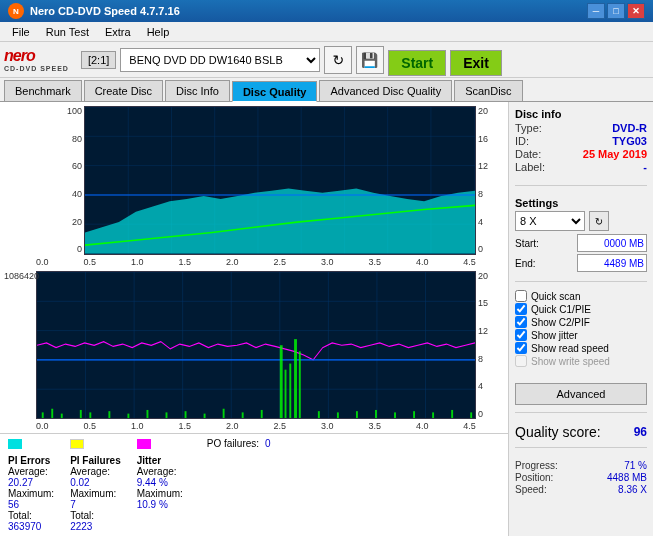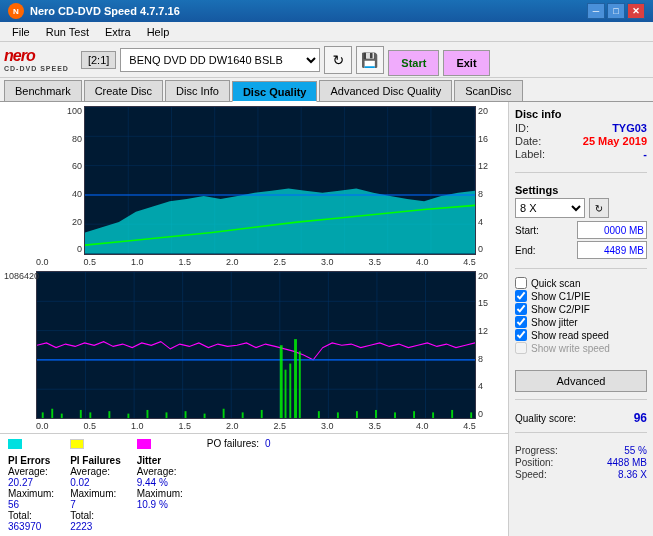--- a/index.html
+++ b/index.html
@@ -47,21 +47,21 @@
     }
     .logo-area { display: flex; align-items: center; margin-right: 8px; }
     .drive-selector {
       display: flex;
       align-items: center;
       gap: 4px;
     }
     .drive-label { background: #ddd; padding: 2px 6px; border: 1px solid #999; font-size: 11px; }
     .drive-select { height: 24px; font-size: 11px; border: 1px solid #999; background: white; padding: 0 4px; min-width: 200px; }
     .toolbar-icon-btn { width: 28px; height: 28px; border: 1px solid #999; background: #f5f5f5; cursor: pointer; display: flex; align-items: center; justify-content: center; font-size: 14px; }
-    .toolbar-btn { height: 26px; padding: 0 12px; border: 1px solid #999; background: #f0abfc; cursor: pointer; font-size: 11px; font-weight: bold; margin-top: 7px; }
+    .toolbar-btn { height: 26px; padding: 0 12px; border: 1px solid #999; background: #84cc16; cursor: pointer; font-size: 14px; font-weight: bold; margin-top: 7px; }
     .toolbar-btn.start { color: #006600; }
     .toolbar-btn.exit { color: #000; }
 
     
     .tabs {
       background: #f0f0f0;
       height: 24px;
       display: flex;
       align-items: flex-end;
       padding: 0 4px;
@@ -132,21 +132,21 @@
       width: 100%;
       height: 22px;
       background: #e0e0e0;
       border: 1px solid #999;
       cursor: pointer;
       font-size: 11px;
       margin-top: 11px;
     }
 
     .quality-row { display: flex; justify-content: space-between; align-items: center; margin-top: 4px; }
-    .quality-label { font-size: 10px; }
+    .quality-label { font-size: 14px; }
     .quality-val { font-size: 12px; font-weight: bold; color: #0000cc; }
 
     .progress-section { margin-top: 4px; }
     .prog-row { display: flex; justify-content: space-between; font-size: 10px; margin: 1px 0; }
     .prog-key { color: #333; }
     .prog-val { color: #0000cc; }
 
     .divider { height: 1px; background: #ccc; margin: 3px 0; }
 
     
@@ -436,20 +436,24 @@
         <span class="val" style="color:#0000cc;">0</span>
       </div>
     </div>
   </div>
 
   <div class="right-panel">
 
     <div class="panel-section">
       <div class="panel-title">Disc info</div>
       <div class="panel-row">
+        <span class="panel-key">Type:</span>
+        <span class="panel-val">DVD-R</span>
+      </div>
+      <div class="panel-row">
         <span class="panel-key">ID:</span>
         <span class="panel-val">TYG03</span>
       </div>
       <div class="panel-row">
         <span class="panel-key">Date:</span>
         <span class="panel-val red">25 May 2019</span>
       </div>
       <div class="panel-row">
         <span class="panel-key">Label:</span>
         <span class="panel-val">-</span>
@@ -476,21 +480,21 @@
 
     <div class="divider"></div>
 
     <div>
       <div class="checkbox-row">
         <input type="checkbox" style="">
         <label>Quick scan</label>
       </div>
       <div class="checkbox-row">
         <input type="checkbox" checked="" style="">
-        <label>Show C1/PIE</label>
+        <label>Quick C1/PIE</label>
       </div>
       <div class="checkbox-row">
         <input type="checkbox" checked="" style="">
         <label>Show C2/PIF</label>
       </div>
       <div class="checkbox-row">
         <input type="checkbox" checked="" style="">
         <label>Show jitter</label>
       </div>
       <div class="checkbox-row">
@@ -510,21 +514,21 @@
     <div class="quality-row">
       <span class="quality-label">Quality score:</span>
       <span class="quality-val">96</span>
     </div>
 
     <div class="divider"></div>
 
     <div class="progress-section">
       <div class="prog-row">
         <span class="prog-key">Progress:</span>
-        <span class="prog-val">55 %</span>
+        <span class="prog-val">71 %</span>
       </div>
       <div class="prog-row">
         <span class="prog-key">Position:</span>
         <span class="prog-val">4488 MB</span>
       </div>
       <div class="prog-row">
         <span class="prog-key">Speed:</span>
         <span class="prog-val">8.36 X</span>
       </div>
     </div>

